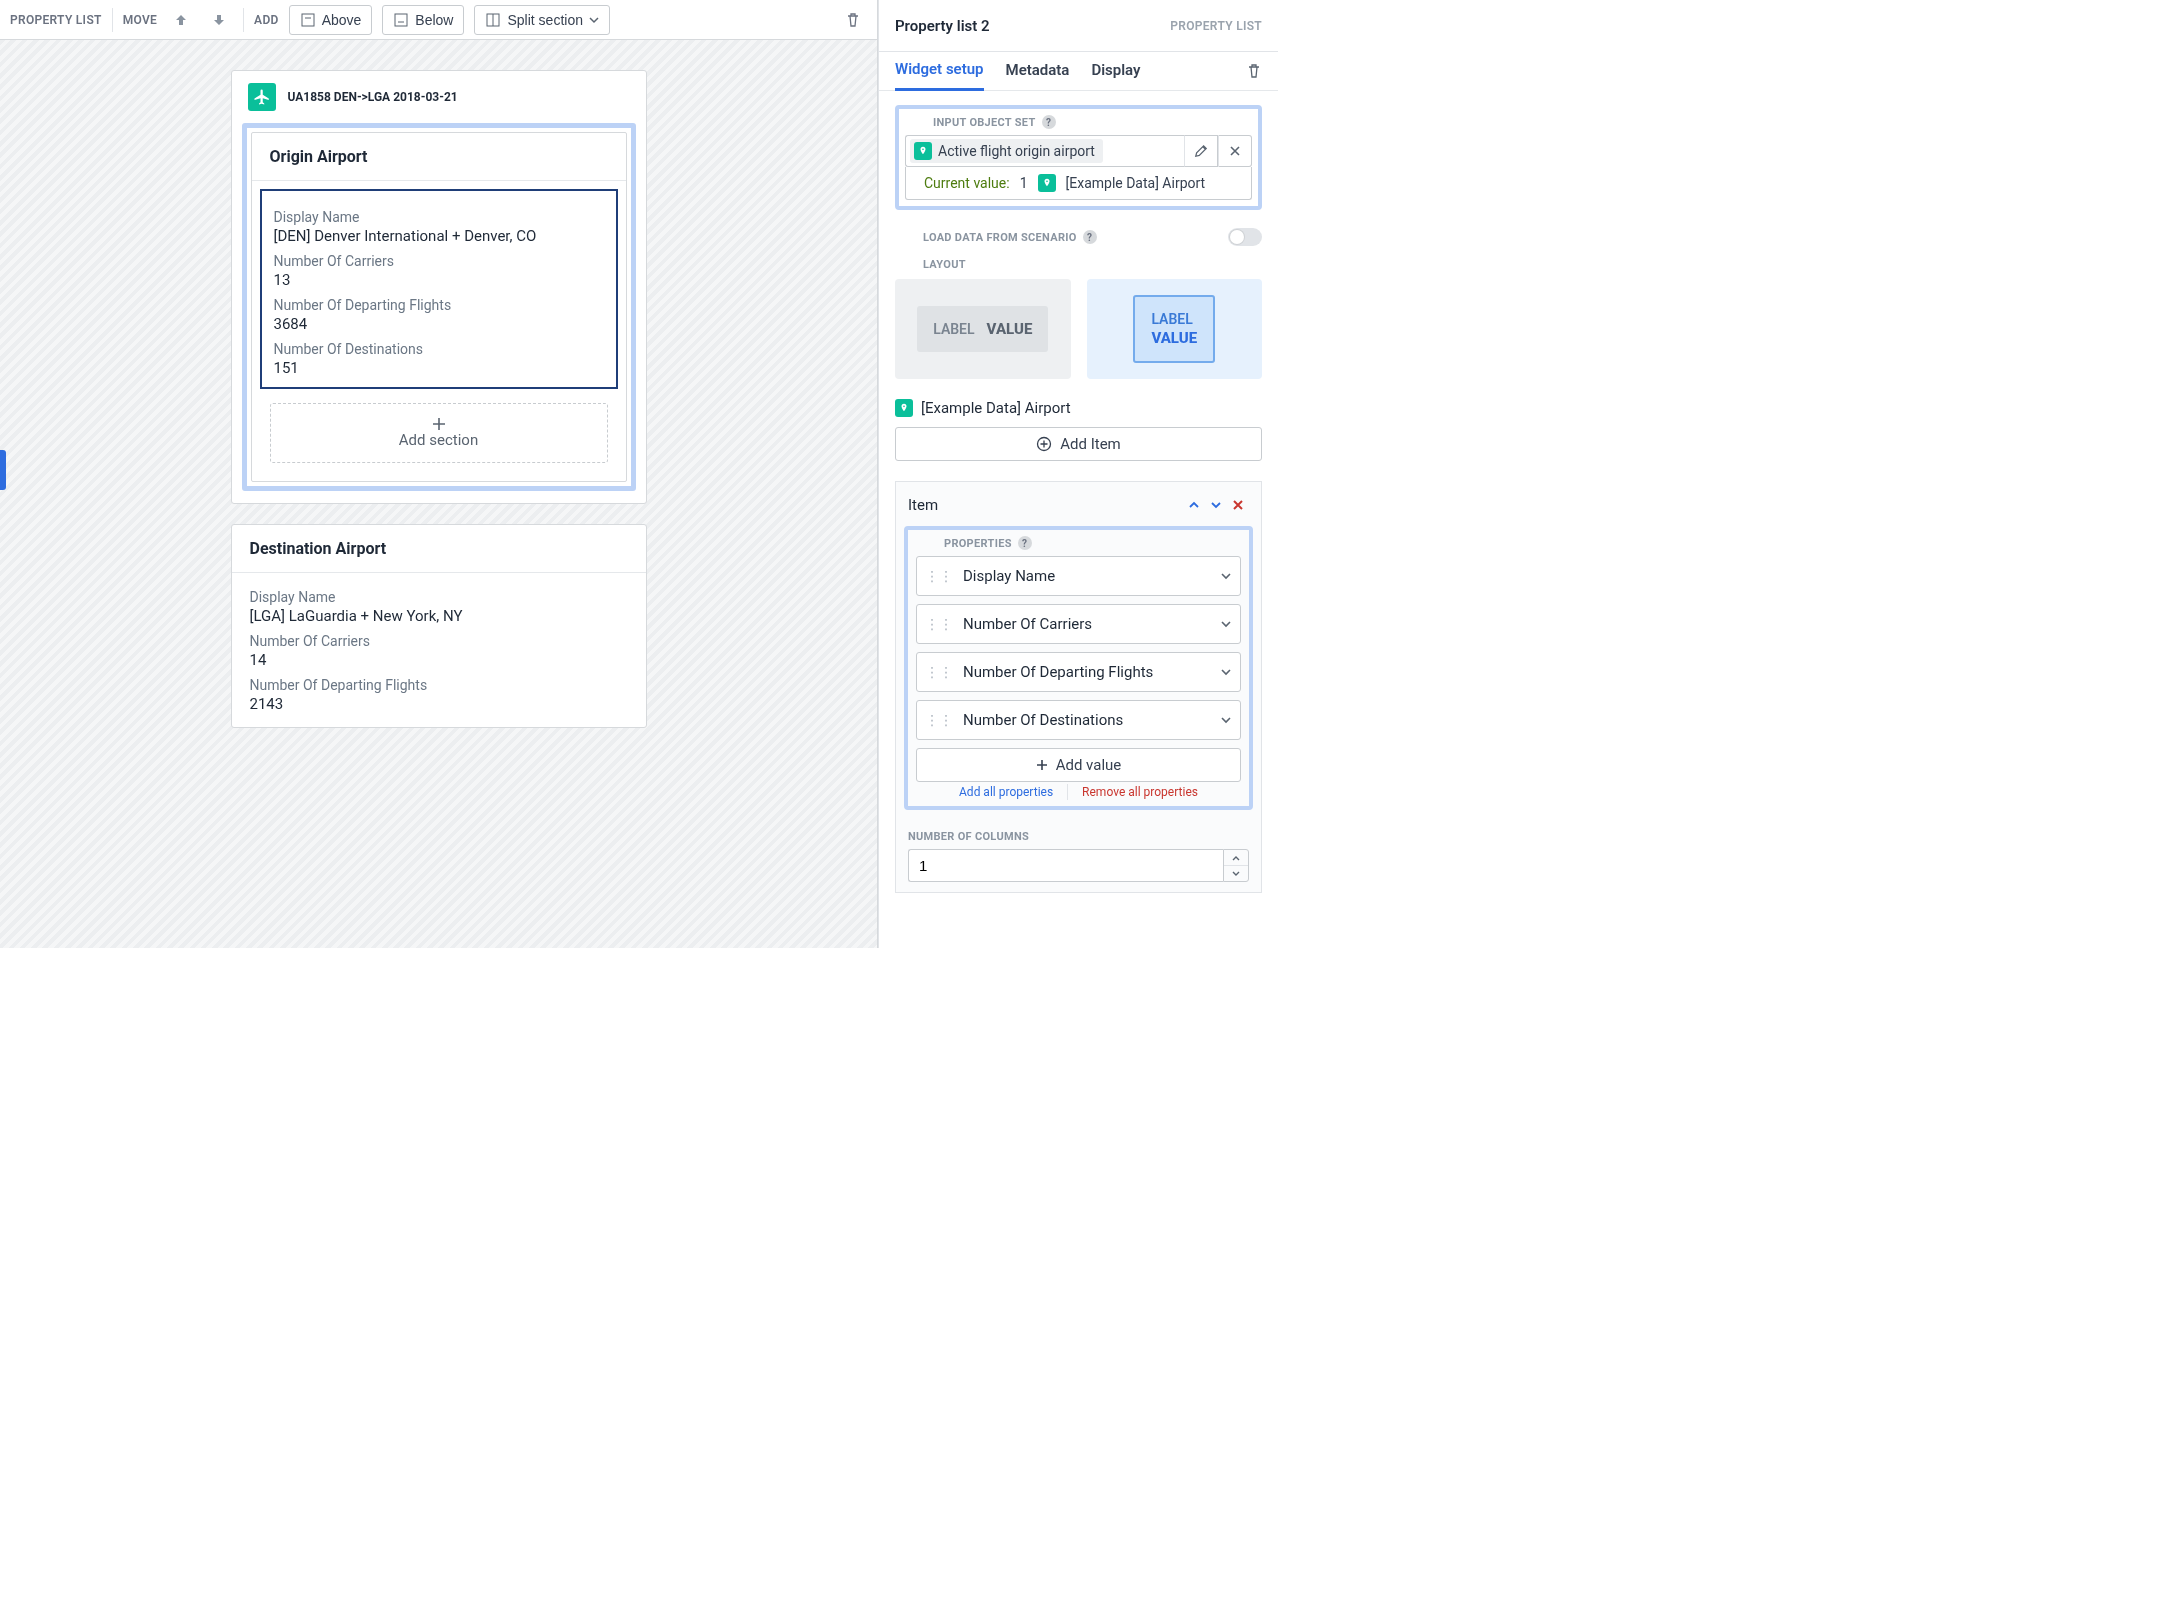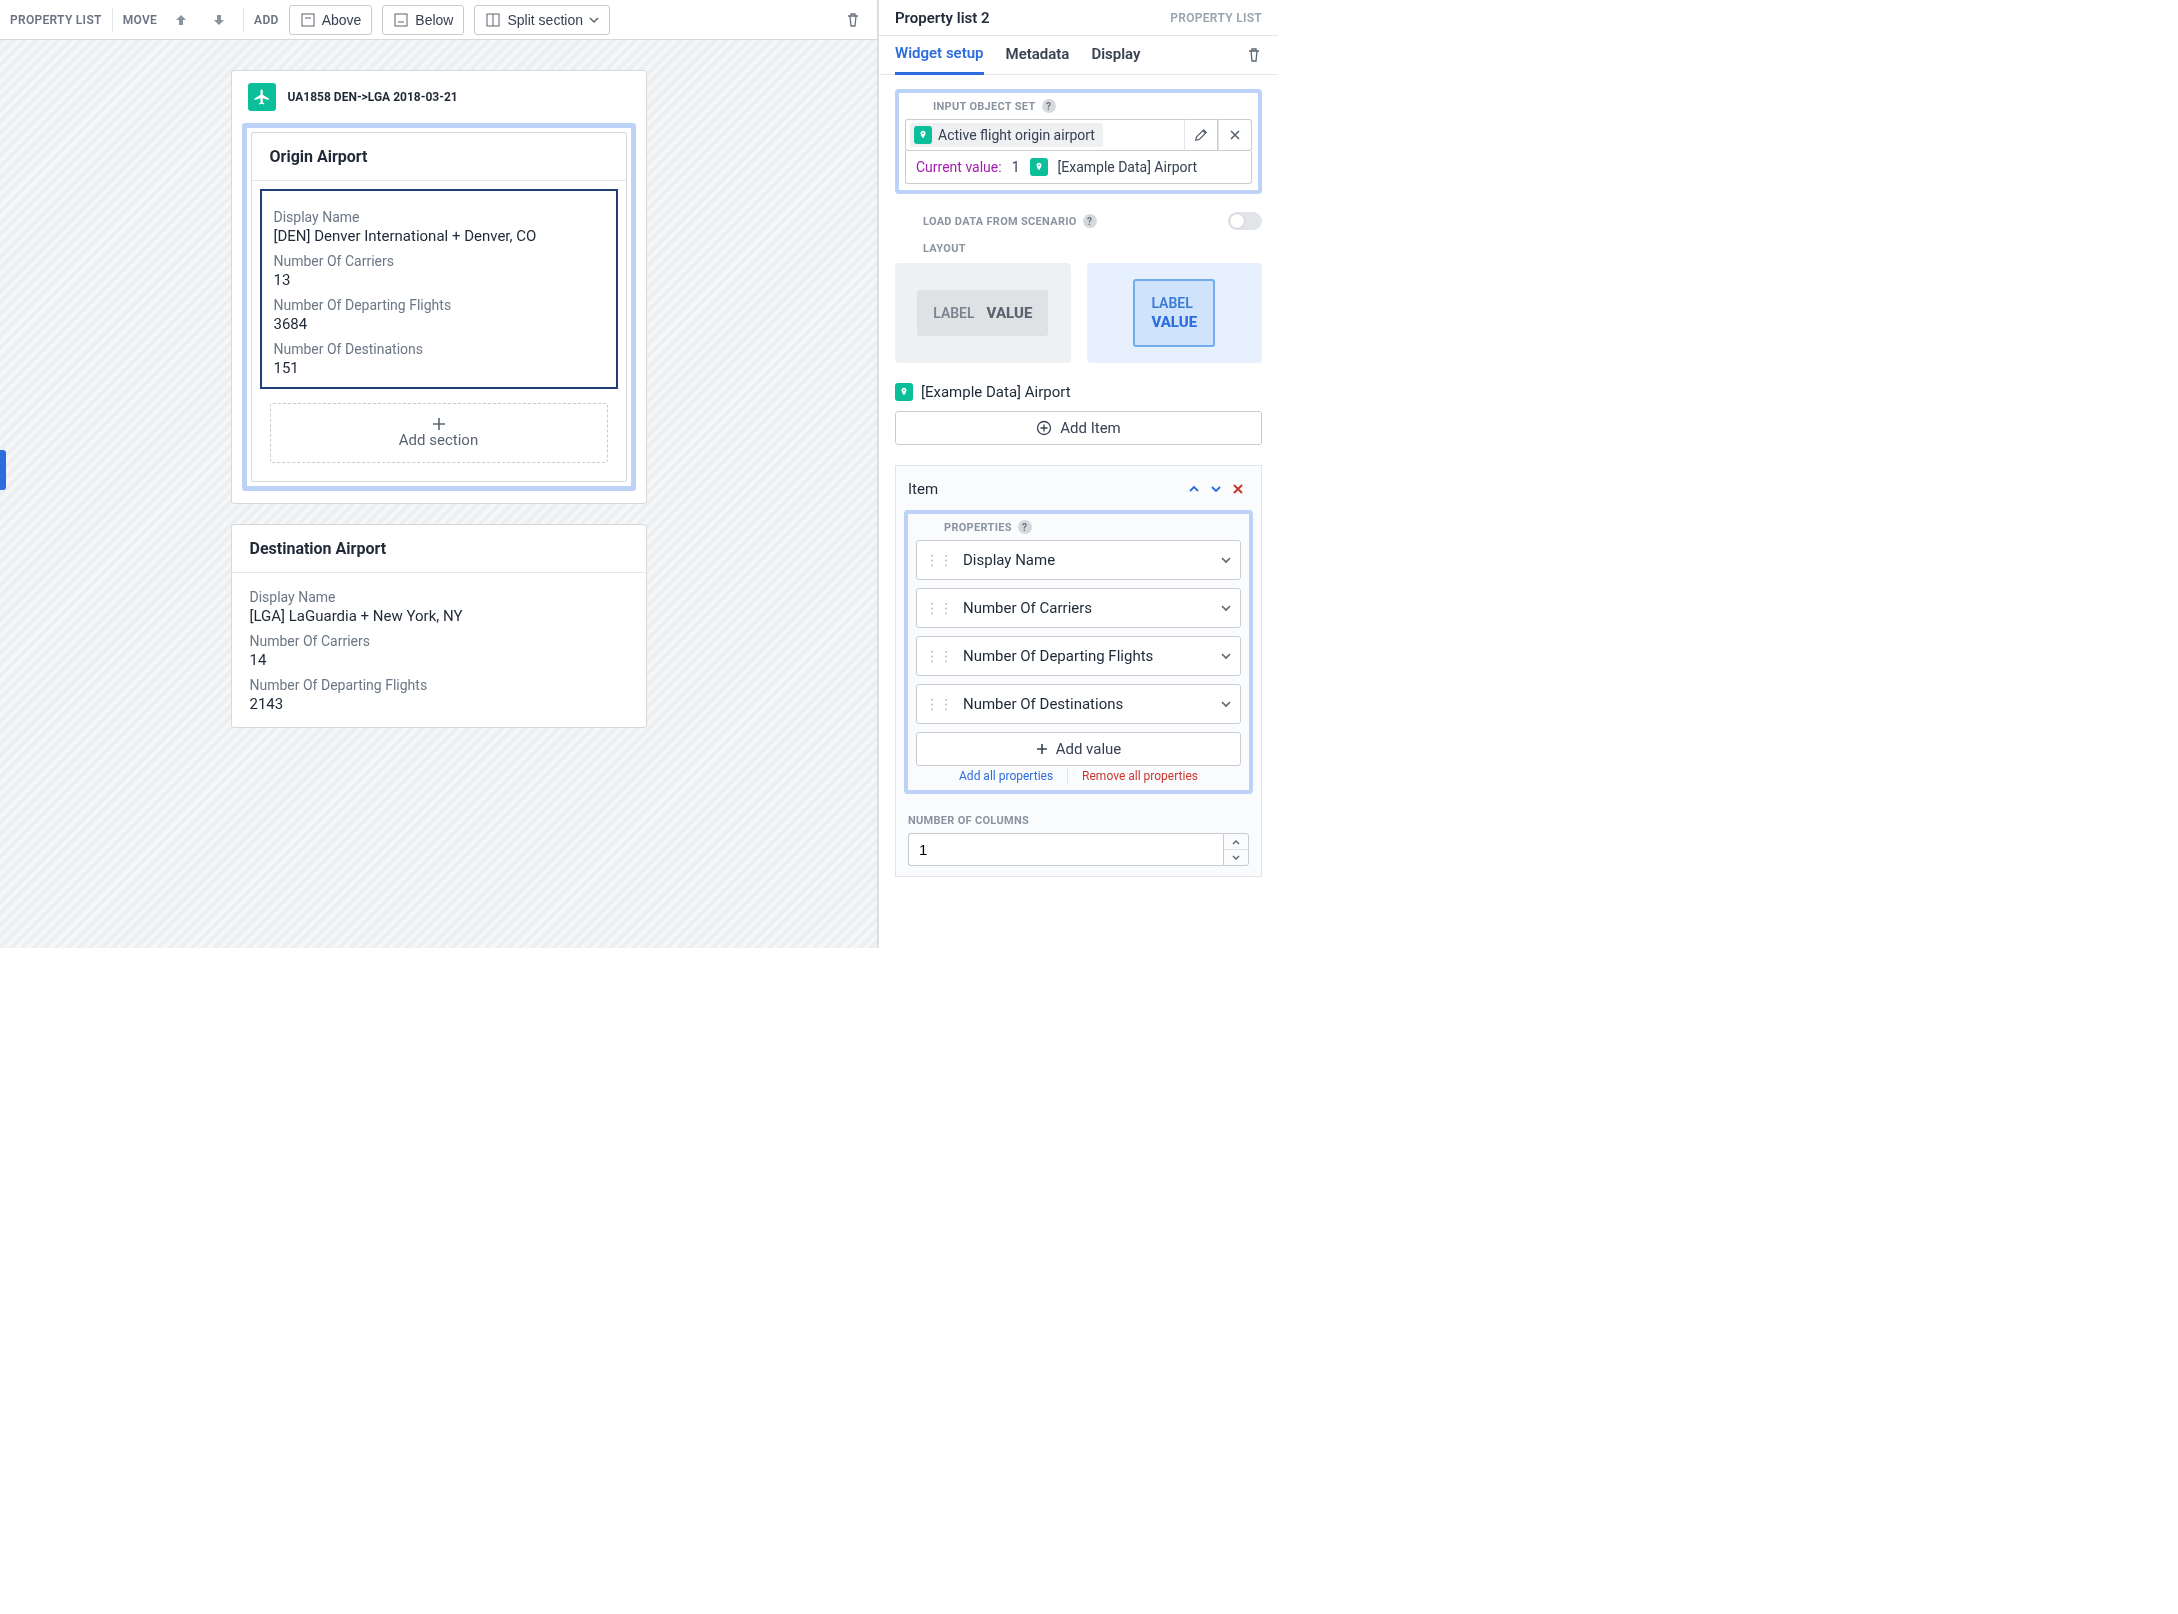--- a/index.html
+++ b/index.html
@@ -173,21 +173,21 @@
 
   
   .panel {
     width: 400px;
     background: #fff;
     display: flex;
     flex-direction: column;
     border-left: 1px solid #e1e4e8;
   }
   .panel-header {
-    height: 36px;
+    height: 52px;
     border-bottom: 1px solid #e1e4e8;
     display: flex;
     align-items: center;
     padding: 0 16px;
   }
   .panel-title { font-size: 15px; font-weight: 600; }
   .panel-type { font-size: 12px; font-weight: 600; color: #9aa3ad; letter-spacing: 0.3px; margin-left: auto; }
 
   .tabs {
     display: flex;
@@ -297,21 +297,21 @@
     border: 1px solid #c8ccd0;
     border-top: none;
     border-radius: 0 0 3px 3px;
     padding: 7px 10px;
     display: flex;
     align-items: center;
     gap: 10px;
     font-size: 14px;
     color: #374151;
   }
-  .curval .lbl { color: #a21caf; }
+  .curval .lbl { color: #4d7c0f; margin-left: 8px; }
   .toggle-row {
     display: flex;
     align-items: center;
     margin: 18px 0 12px;
   }
   .toggle-row .field-label-row { margin-bottom: 0; }
   .switch {
     margin-left: auto;
     width: 34px;
     height: 18px;

